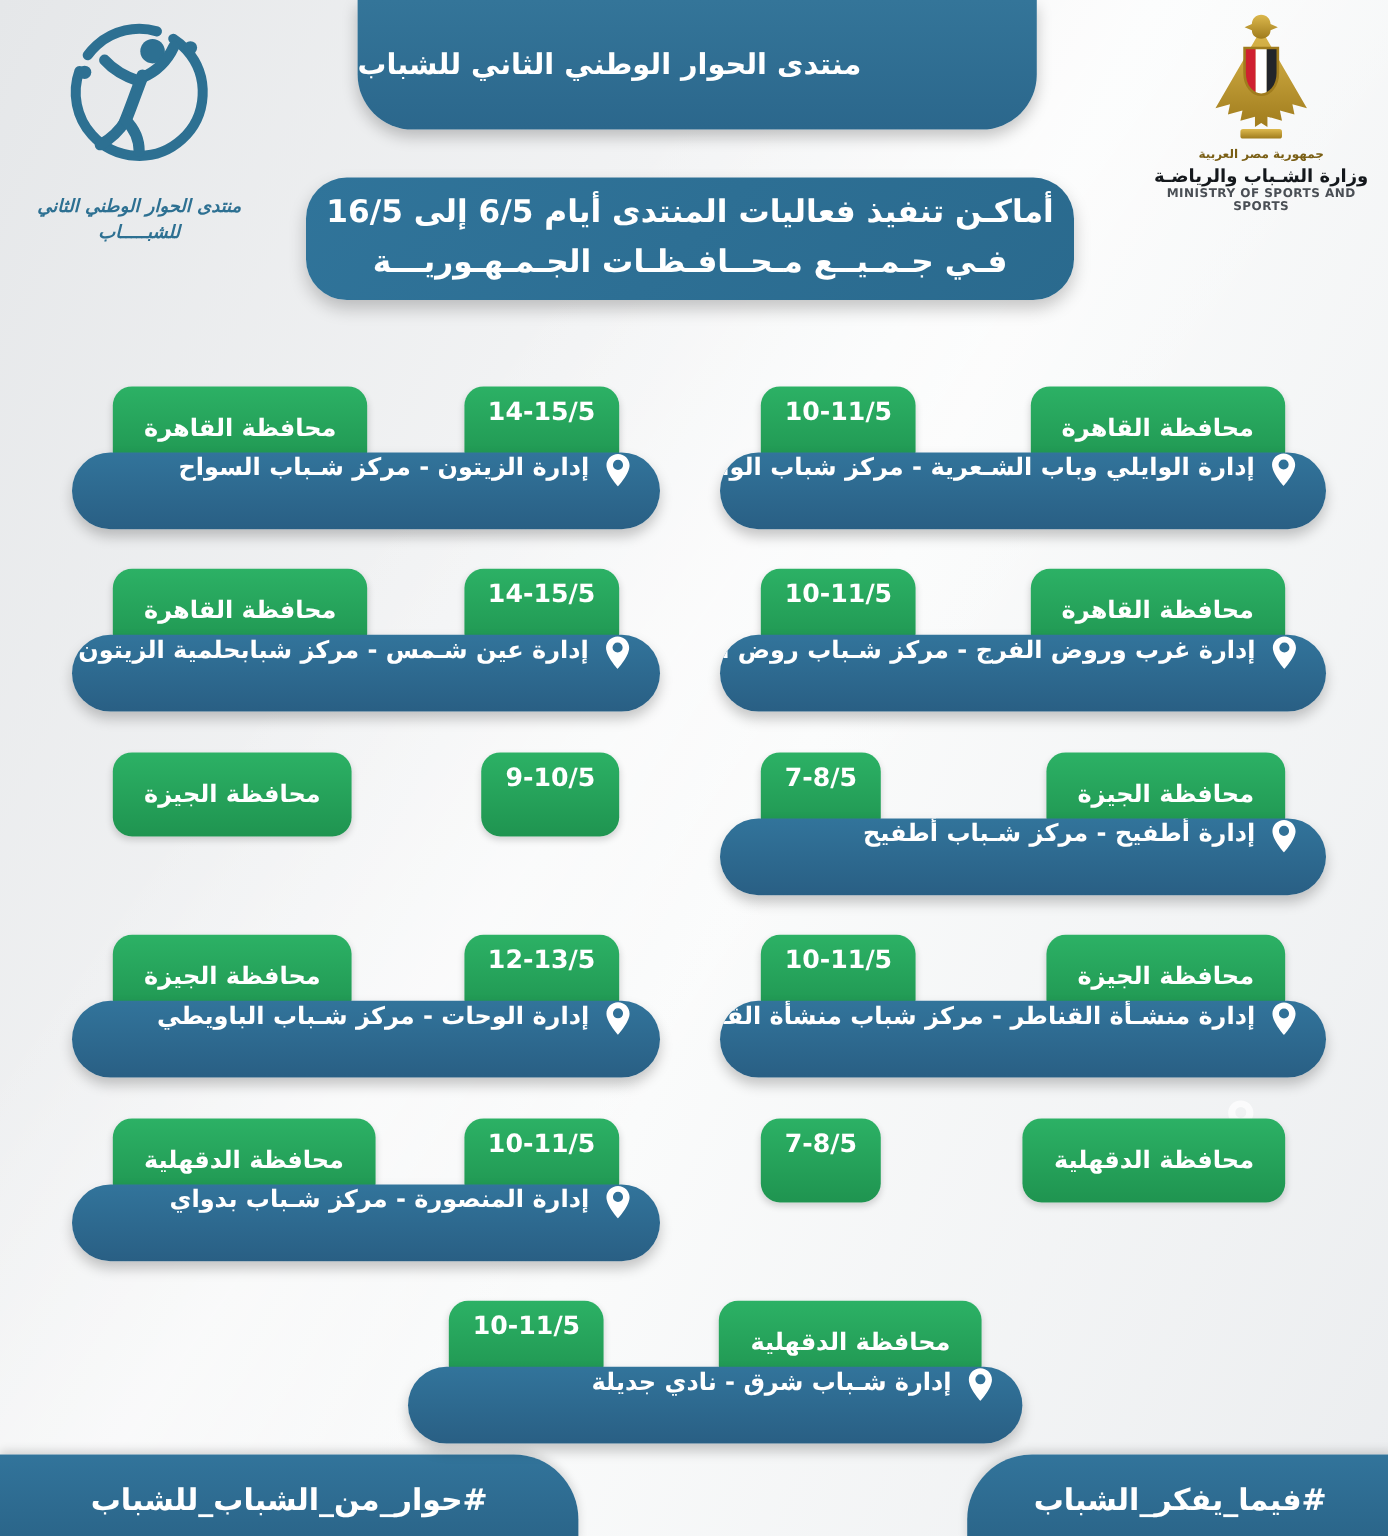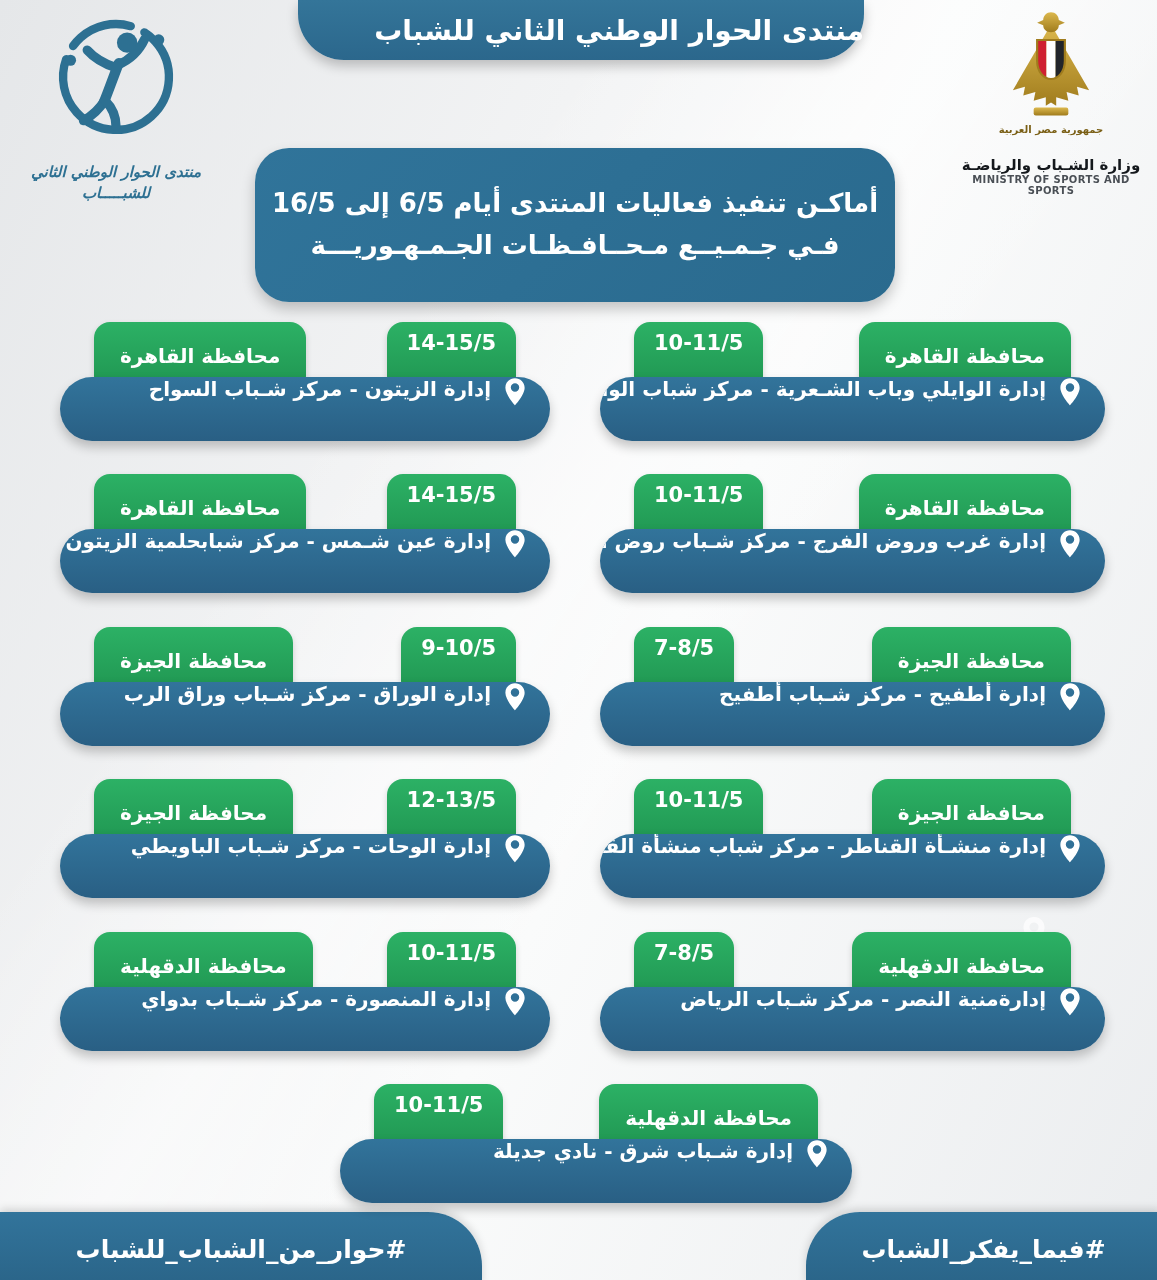--- a/index.html
+++ b/index.html
@@ -13,45 +13,45 @@
     background:linear-gradient(115deg,#e5e7e9 0%,#f2f3f4 35%,#fafbfb 55%,#ebedef 100%);
   }
   .page::before{
     content:""; position:absolute; inset:0;
     background:linear-gradient(125deg, rgba(255,255,255,0) 30%, rgba(255,255,255,.5) 46%, rgba(255,255,255,0) 60%);
     pointer-events:none;
   }
 
   
   .header-banner{
-    position:absolute; left:298px; top:0; width:566px; height:60px;
+    position:absolute; left:298px; top:0; width:566px; height:108px;
     background:linear-gradient(180deg,#347599,#2b678c);
     border-radius:0 0 46px 46px;
-    display:flex; align-items:center; justify-content:flex-start;
-    color:#fff; font-size:28px; font-weight:bold;
+    display:flex; align-items:center; justify-content:flex-end;
+    color:#fff; font-size:24px; font-weight:bold;
     box-shadow:0 6px 12px rgba(0,0,0,.22);
   }
   .subtitle-banner{
-    position:absolute; left:255px; top:148px; width:640px; height:154px;
+    position:absolute; left:255px; top:148px; width:640px; height:102px;
     background:linear-gradient(135deg,#30749a,#2a6a8e);
     border-radius:34px; color:#fff; text-align:center;
     font-weight:bold; font-size:26px; line-height:1.6;
     display:flex; flex-direction:column; justify-content:center;
     box-shadow:0 7px 14px rgba(0,0,0,.22); padding:0 10px; box-sizing:border-box;
   }
 
   
   .forum-logo{ position:absolute; left:18px; top:12px; width:196px; text-align:center; direction:rtl; }
   .forum-logo svg{ display:block; margin:0 auto; }
   .forum-logo .logo-text{ color:#2d7092; font-weight:bold; font-size:15px; line-height:1.4; margin-top:20px;font-style:italic; }
 
   
   .ministry{ position:absolute; left:952px; top:10px; width:198px; text-align:center; }
   .ministry .motto{ font-size:10px; color:#7a5f15; font-weight:bold; margin-top:-2px; }
-  .ministry .name-ar{ font-size:15px; font-weight:bold; color:#14181c; margin-top:21px; letter-spacing:1px; }
+  .ministry .name-ar{ font-size:15px; font-weight:bold; color:#14181c; margin-top:3px; letter-spacing:1px; }
   .ministry .name-en{ font-size:10px; color:#4a4f55; font-weight:bold; letter-spacing:.4px; }
 
   
   .card{ position:absolute; }
   .badges{ display:flex; justify-content:space-between; padding:0 34px; position:relative; z-index:1; }
   .card.rev .badges{ flex-direction:row-reverse; }
   .badge{
     background:linear-gradient(180deg,#2cb165,#1f9450);
     color:#fff; font-weight:bold; font-size:20px;
     padding:22px 26px 24px; border-radius:16px;
@@ -211,26 +211,20 @@
           <path fill="#fff" d="M12 1C6.2 1 1.5 5.6 1.5 11.3c0 7.8 10.5 19.2 10.5 19.2S22.5 19.1 22.5 11.3C22.5 5.6 17.8 1 12 1zm0 14.6a4.6 4.6 0 1 1 0-9.2 4.6 4.6 0 0 1 0 9.2z"></path>
         </svg>
       <span>إدارة أطفيح - مركز شـباب أطفيح</span>
     </div>
   </div>
   <div class="card c5 rev">
     <div class="badges">
       <span class="badge gov">محافظة الجيزة</span>
       <span class="badge date">9-10/5</span>
     </div>
-    <div class="pill">
-      <svg width="22" height="30" viewBox="0 0 24 32">
-          <path fill="#fff" d="M12 1C6.2 1 1.5 5.6 1.5 11.3c0 7.8 10.5 19.2 10.5 19.2S22.5 19.1 22.5 11.3C22.5 5.6 17.8 1 12 1zm0 14.6a4.6 4.6 0 1 1 0-9.2 4.6 4.6 0 0 1 0 9.2z"></path>
-        </svg>
-      <span>إدارة الوراق - مركز شـباب وراق الرب</span>
-    </div>
   </div>
 
   <div class="card c6">
     <div class="badges">
       <span class="badge gov">محافظة الجيزة</span>
       <span class="badge date">10-11/5</span>
     </div>
     <div class="pill">
       <svg width="22" height="30" viewBox="0 0 24 32">
           <path fill="#fff" d="M12 1C6.2 1 1.5 5.6 1.5 11.3c0 7.8 10.5 19.2 10.5 19.2S22.5 19.1 22.5 11.3C22.5 5.6 17.8 1 12 1zm0 14.6a4.6 4.6 0 1 1 0-9.2 4.6 4.6 0 0 1 0 9.2z"></path>
@@ -248,26 +242,20 @@
           <path fill="#fff" d="M12 1C6.2 1 1.5 5.6 1.5 11.3c0 7.8 10.5 19.2 10.5 19.2S22.5 19.1 22.5 11.3C22.5 5.6 17.8 1 12 1zm0 14.6a4.6 4.6 0 1 1 0-9.2 4.6 4.6 0 0 1 0 9.2z"></path>
         </svg>
       <span>إدارة الوحات - مركز شـباب الباويطي</span>
     </div>
   </div>
 
   <div class="card c8">
     <div class="badges">
       <span class="badge gov">محافظة الدقهلية</span>
       <span class="badge date">7-8/5</span>
-    </div>
-    <div class="pill">
-      <svg width="22" height="30" viewBox="0 0 24 32">
-          <path fill="#fff" d="M12 1C6.2 1 1.5 5.6 1.5 11.3c0 7.8 10.5 19.2 10.5 19.2S22.5 19.1 22.5 11.3C22.5 5.6 17.8 1 12 1zm0 14.6a4.6 4.6 0 1 1 0-9.2 4.6 4.6 0 0 1 0 9.2z"></path>
-        </svg>
-      <span>إدارةمنية النصر - مركز شـباب الرياض</span>
     </div>
   </div>
   <div class="card c9 rev">
     <div class="badges">
       <span class="badge gov">محافظة الدقهلية</span>
       <span class="badge date">10-11/5</span>
     </div>
     <div class="pill">
       <svg width="22" height="30" viewBox="0 0 24 32">
           <path fill="#fff" d="M12 1C6.2 1 1.5 5.6 1.5 11.3c0 7.8 10.5 19.2 10.5 19.2S22.5 19.1 22.5 11.3C22.5 5.6 17.8 1 12 1zm0 14.6a4.6 4.6 0 1 1 0-9.2 4.6 4.6 0 0 1 0 9.2z"></path>

